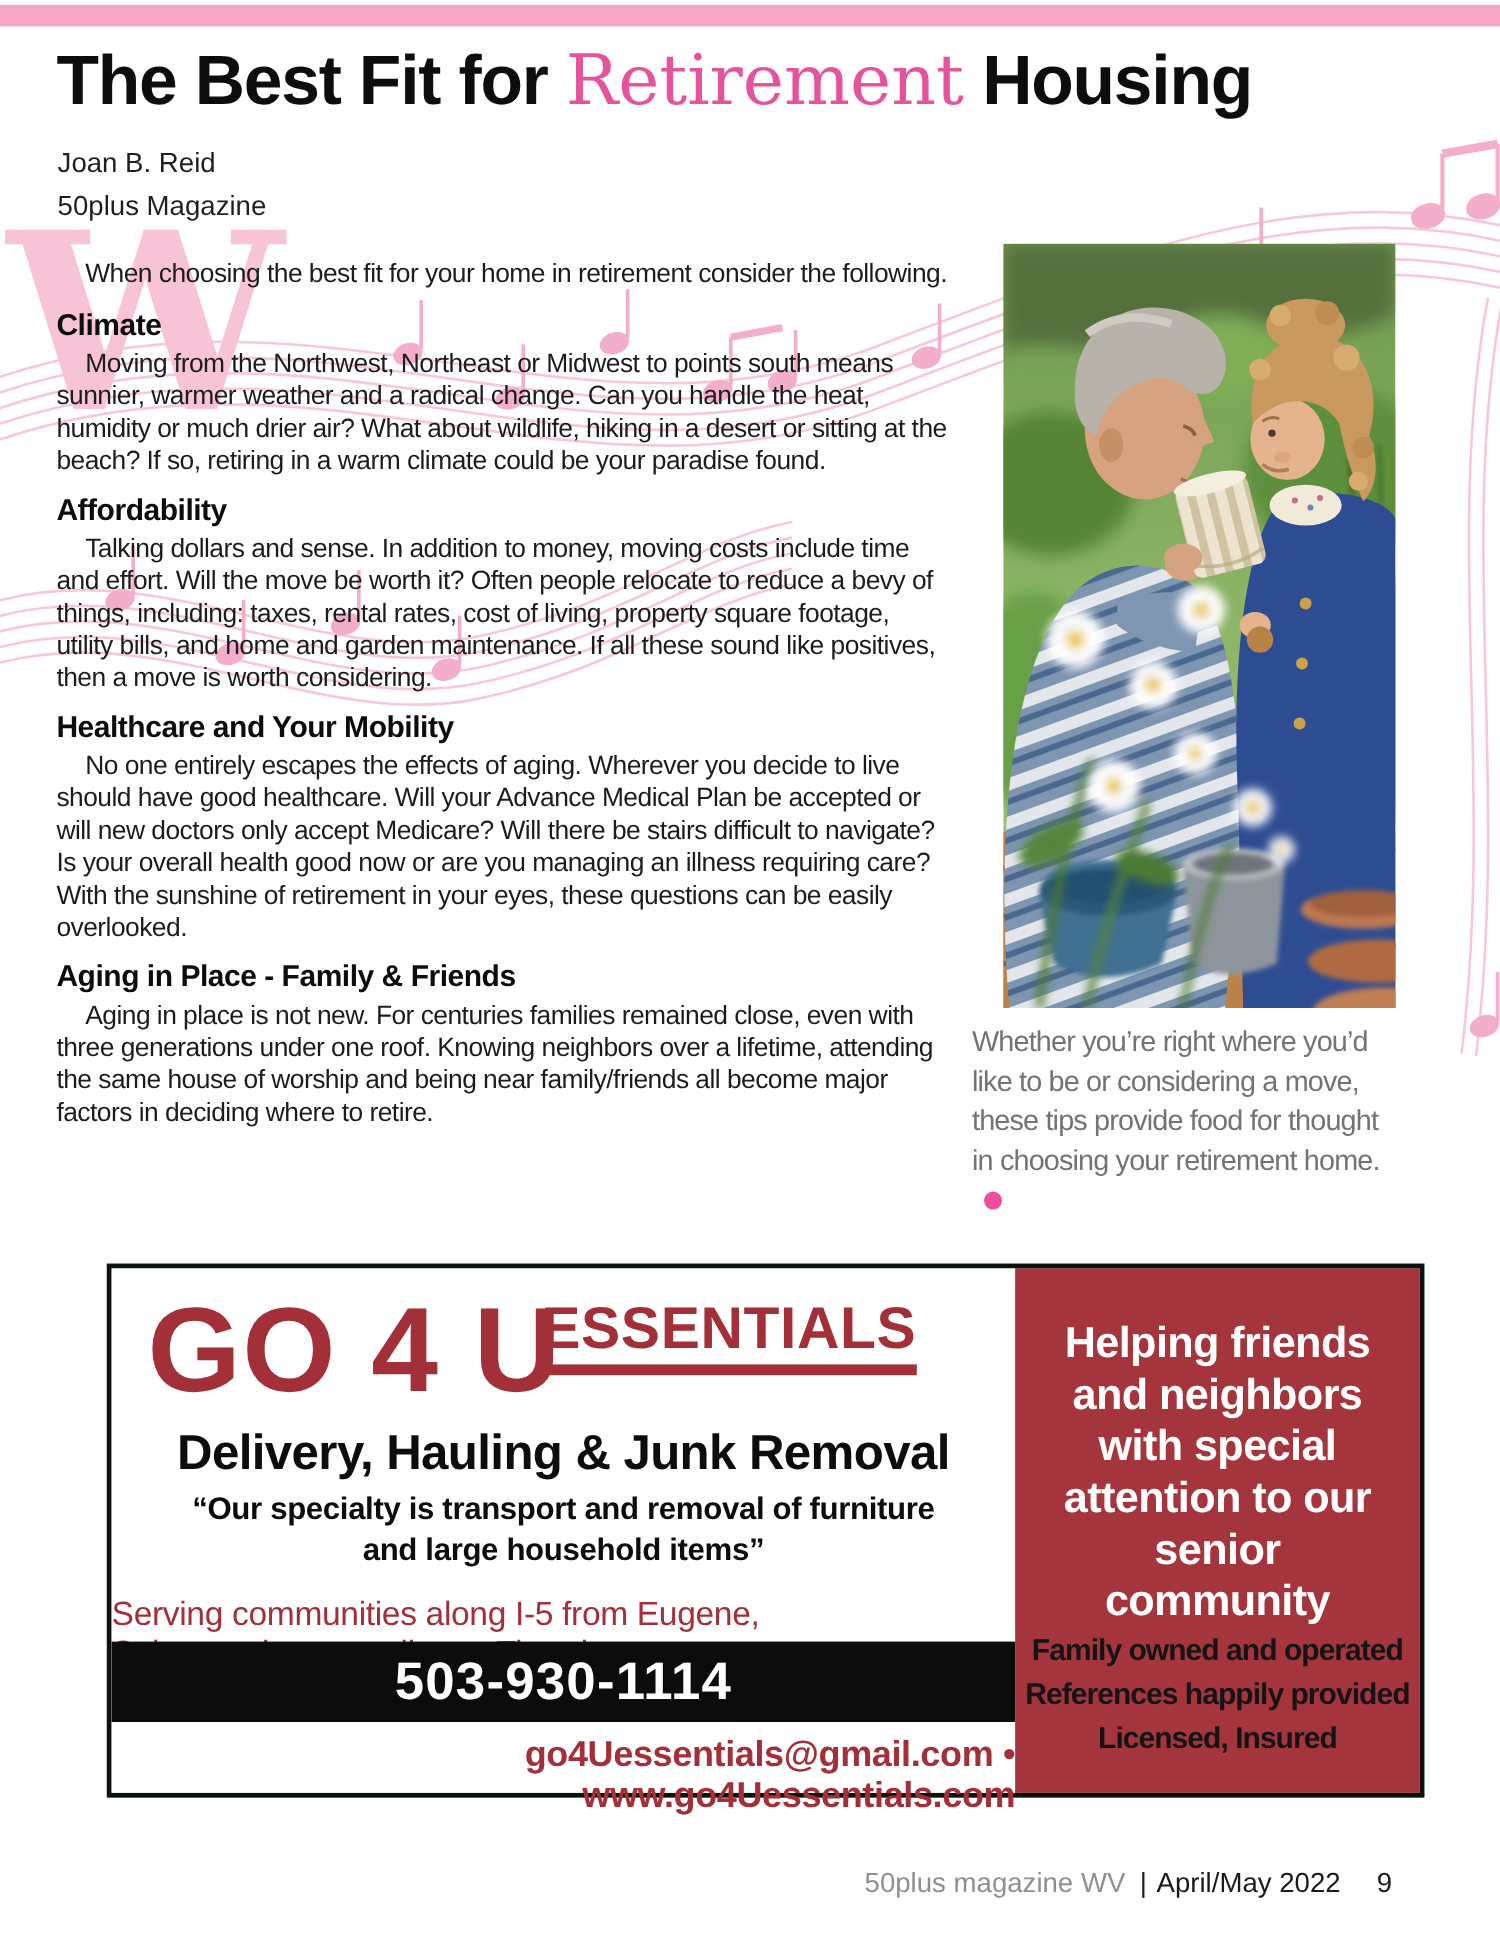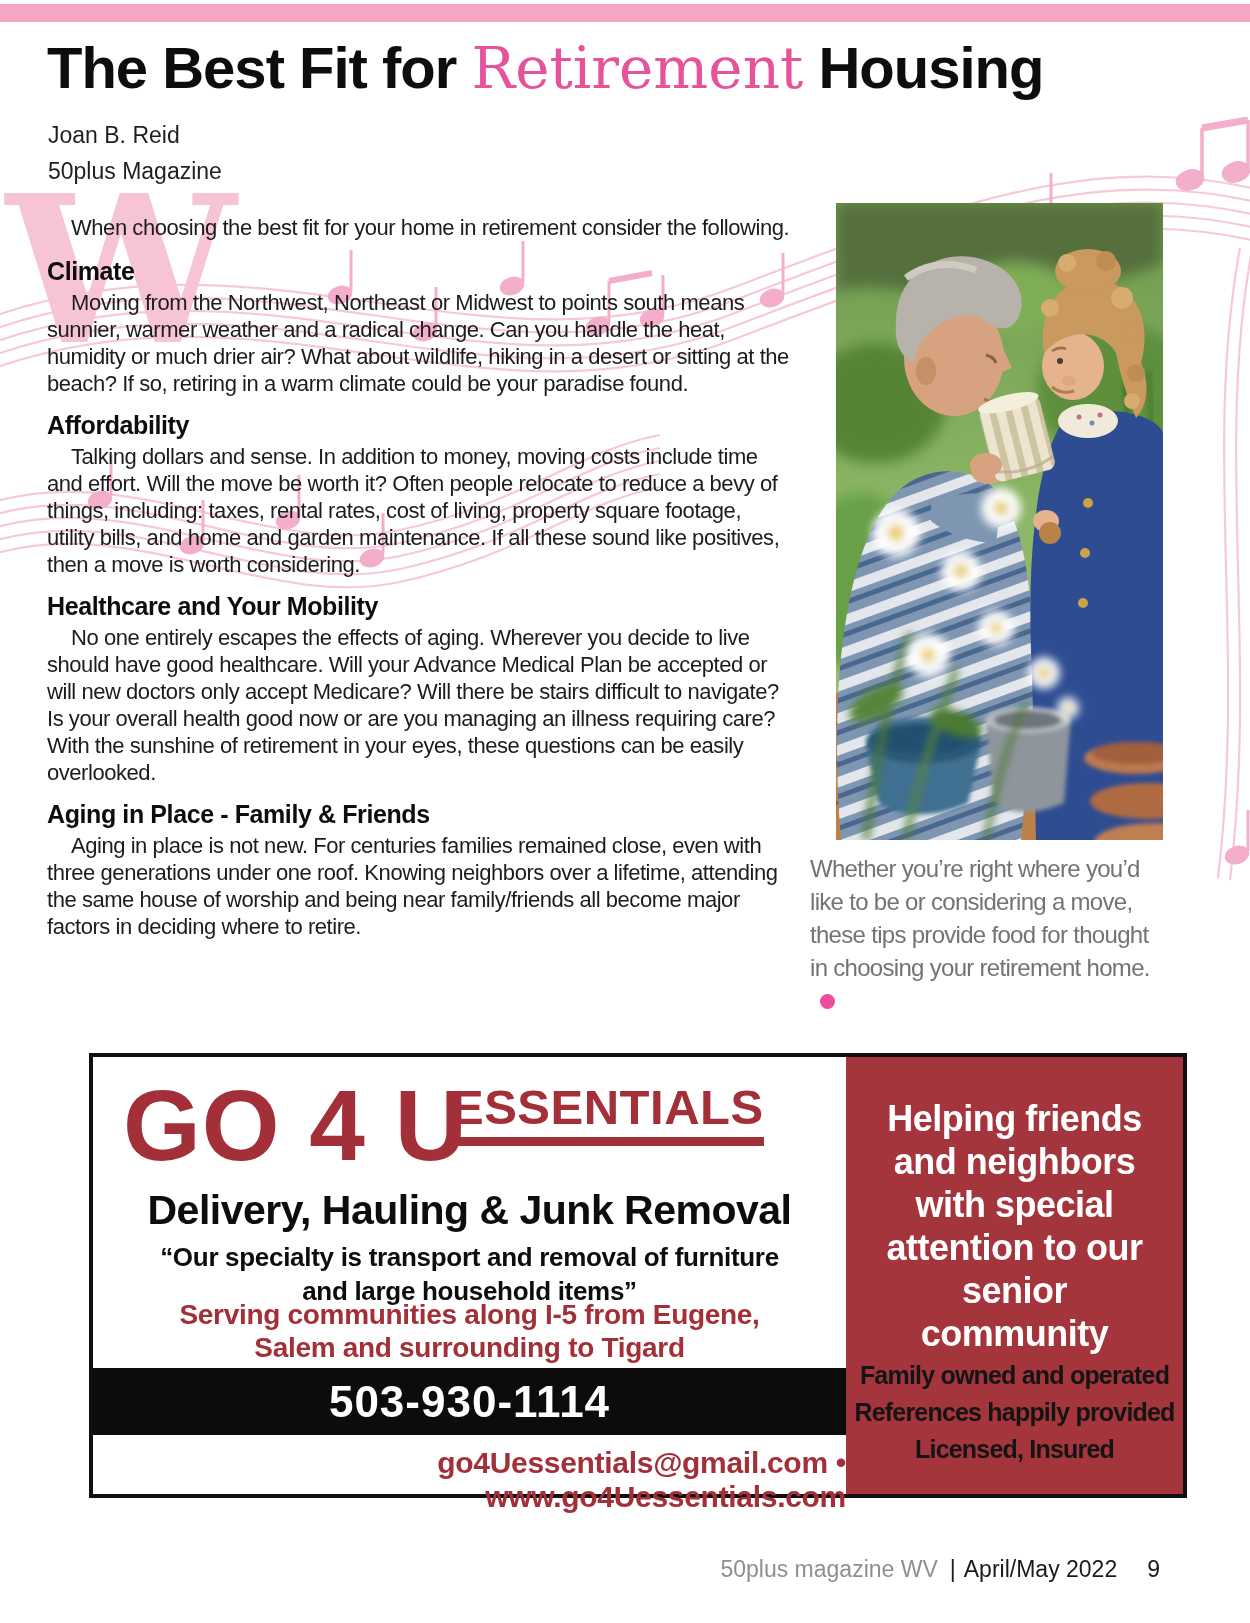--- a/index.html
+++ b/index.html
@@ -37,22 +37,22 @@
   .go4u{position:absolute;left:30px;top:18px;font-size:100px;line-height:1;
         font-weight:800;letter-spacing:1px;color:#a33038;}
   .essentials-wrap{position:absolute;left:358px;top:26px;text-align:center;}
   .essentials{display:inline-block;font-size:49px;line-height:1;font-weight:800;
         letter-spacing:0.5px;color:#a33038;}
   .essentials-underline{height:9px;background:#a33038;margin-top:5px;}
   .ad-service{position:absolute;left:0;right:0;top:130px;text-align:center;
         font-size:41px;font-weight:700;letter-spacing:-0.5px;color:#0d0d0d;}
   .ad-quote{position:absolute;left:0;right:0;top:183px;text-align:center;
         font-size:26px;line-height:34px;font-weight:700;letter-spacing:-0.3px;color:#0d0d0d;}
-  .ad-serving{position:absolute;left:0;right:0;top:241px;text-align:center;
-        font-size:28px;line-height:33px;font-weight:700;letter-spacing:-0.3px;color:#a33038;}
+  .ad-serving{position:absolute;left:0;right:0;top:271px;
+        font-size:28px;line-height:33px;font-weight:400;letter-spacing:-0.3px;color:#a33038;}
   .phone-bar{position:absolute;left:0;right:0;top:311px;height:67px;background:#0c0c0c;
         color:#ffffff;text-align:center;font-size:44px;line-height:67px;font-weight:700;letter-spacing:1px;}
   .ad-email{position:absolute;left:0;right:0;top:389px;text-align:right;
         font-size:30px;font-weight:700;letter-spacing:-0.3px;color:#a33038;}
   .ad-right{position:relative;width:337px;flex:0 0 337px;background:#a5353c;}
   .ad-tagline{position:absolute;left:0;right:0;top:40px;padding:0 24px;text-align:center;
         font-size:36px;line-height:43px;font-weight:700;letter-spacing:-0.5px;color:#ffffff;}
   .ad-details{position:absolute;left:0;right:0;bottom:26px;padding:0 2px;text-align:center;
         font-size:25px;line-height:37px;font-weight:700;letter-spacing:-0.8px;color:#141414;}
   

